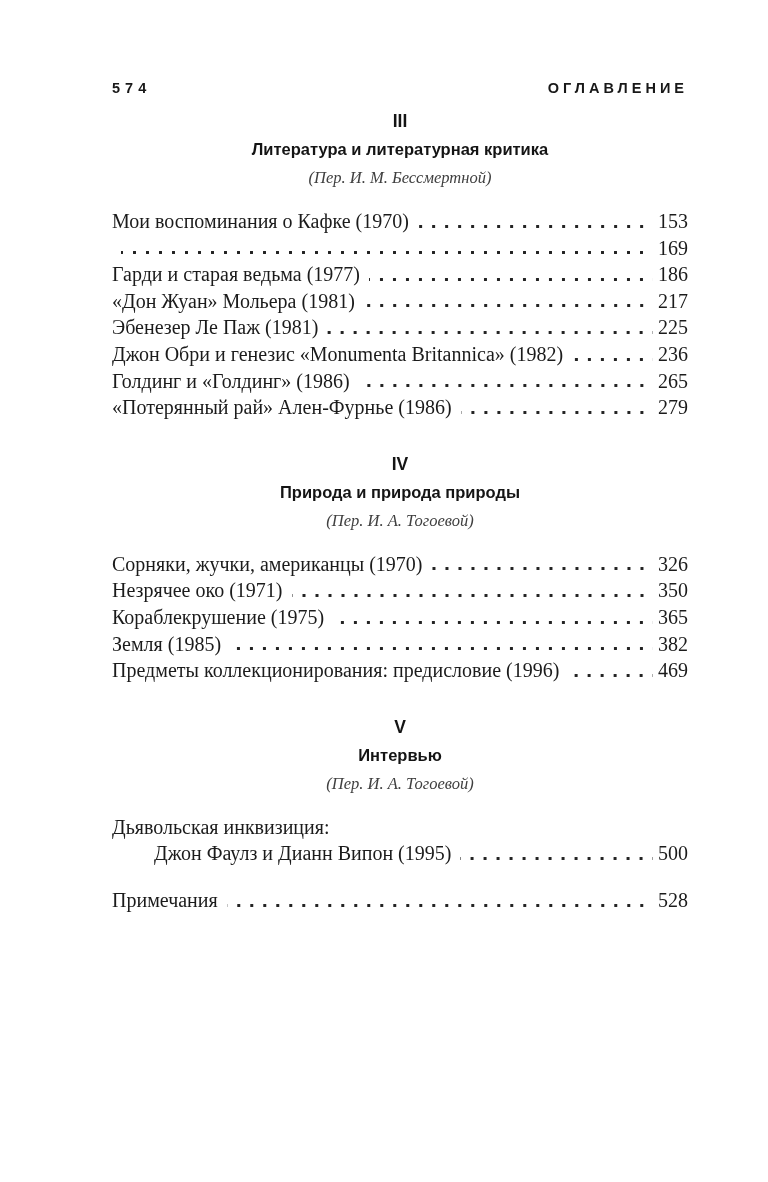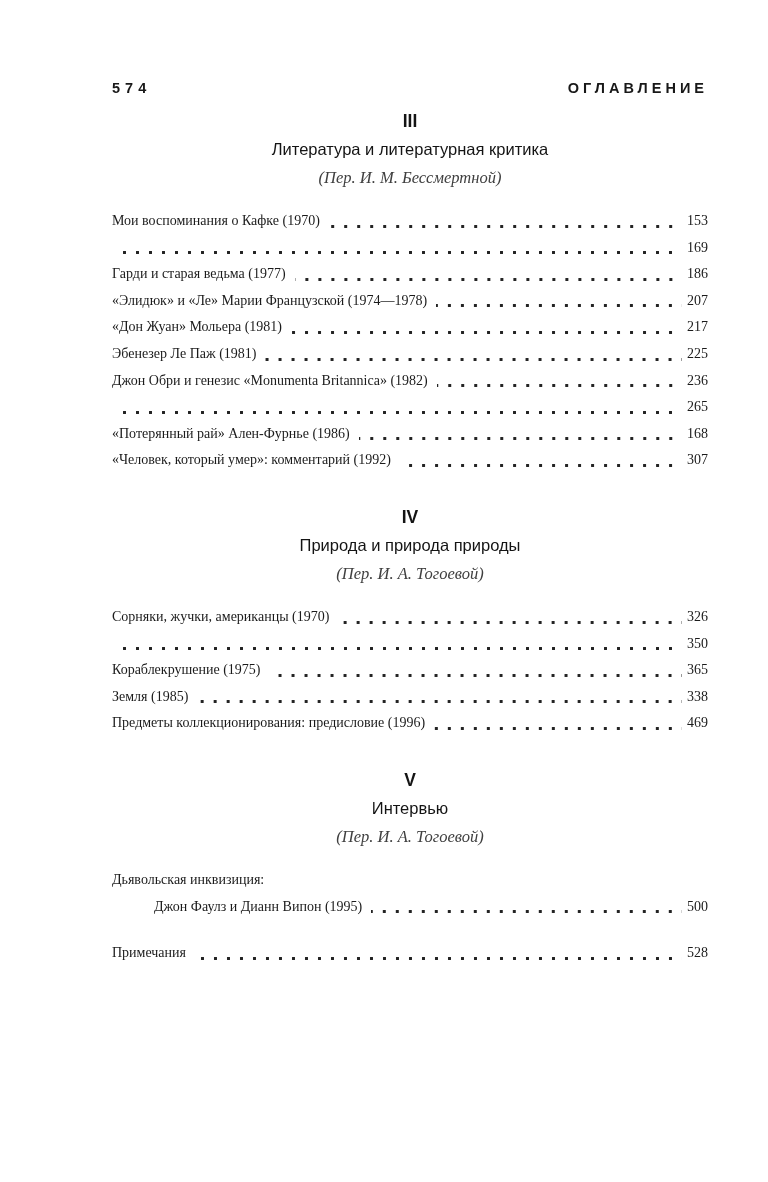--- a/index.html
+++ b/index.html
@@ -6,21 +6,21 @@
     margin: 0;
     padding: 0;
     background: #ffffff;
   }
   .page {
     position: relative;
     width: 768px;
     height: 994px;
     background: #ffffff;
     box-sizing: border-box;
-    padding: 80px 60px 0 112px;
+    padding: 80px 80px 0 112px;
     color: #1b1b1b;
     font-family: "Liberation Serif", "DejaVu Serif", serif;
     overflow: hidden;
   }
   .running-head {
     display: flex;
     justify-content: space-between;
     align-items: baseline;
     font-family: "Liberation Sans", "DejaVu Sans", sans-serif;
     font-size: 14.5px;
@@ -40,37 +40,37 @@
   .roman {
     text-align: center;
     font-family: "Liberation Sans", "DejaVu Sans", sans-serif;
     font-weight: 700;
     font-size: 17.5px;
     color: #141414;
   }
   .sec-title {
     text-align: center;
     font-family: "Liberation Sans", "DejaVu Sans", sans-serif;
-    font-weight: 400;
+    font-weight: 700;
     font-size: 16.5px;
     margin-top: 8px;
     color: #141414;
   }
   .translator {
     text-align: center;
     font-style: italic;
     font-size: 16.5px;
     margin-top: 9px;
     color: #404040;
   }
   .entries { margin-top: 20px; }
   .row {
     display: flex;
     align-items: baseline;
-    font-size: 14px;
+    font-size: 20px;
     line-height: 26.6px;
     color: #1b1b1b;
   }
   .row.indent .etitle { padding-left: 42px; }
   .etitle { white-space: nowrap; }
   .leader {
     flex: 1 1 auto;
     min-width: 14px;
     align-self: stretch;
     position: relative;
@@ -113,78 +113,70 @@
           <div class="row">
             <span class="leader"></span>
             <span class="epage">169</span>
           </div>
           <div class="row">
             <span class="etitle">Гарди и старая ведьма (1977)</span>
             <span class="leader"></span>
             <span class="epage">186</span>
           </div>
           <div class="row">
-            <span class="etitle">«Элидюк» и «Ле» Марии Французской (1974—1978)</span>
-            <span class="leader"></span>
-            <span class="epage">207</span>
-          </div>
-          <div class="row">
             <span class="etitle">«Дон Жуан» Мольера (1981)</span>
             <span class="leader"></span>
             <span class="epage">217</span>
           </div>
           <div class="row">
             <span class="etitle">Эбенезер Ле Паж (1981)</span>
             <span class="leader"></span>
             <span class="epage">225</span>
           </div>
           <div class="row">
             <span class="etitle">Джон Обри и генезис  «Monumenta Britannica» (1982)</span>
             <span class="leader"></span>
             <span class="epage">236</span>
           </div>
           <div class="row">
+            <span class="etitle">Голдинг и «Голдинг» (1986)</span>
             <span class="leader"></span>
             <span class="epage">265</span>
           </div>
           <div class="row">
             <span class="etitle">«Потерянный рай» Ален-Фурнье (1986)</span>
             <span class="leader"></span>
-            <span class="epage">168</span>
-          </div>
-          <div class="row">
-            <span class="etitle">«Человек, который умер»: комментарий (1992)</span>
-            <span class="leader"></span>
-            <span class="epage">307</span>
+            <span class="epage">279</span>
           </div>
         </div>
       </section>
       <section class="section">
         <div class="roman">IV</div>
         <div class="sec-title">Природа и природа природы</div>
         <div class="translator">(Пер. И. А. Тогоевой)</div>
         <div class="entries">
           <div class="row">
             <span class="etitle">Сорняки, жучки, американцы (1970)</span>
             <span class="leader"></span>
             <span class="epage">326</span>
           </div>
           <div class="row">
+            <span class="etitle">Незрячее око (1971)</span>
             <span class="leader"></span>
             <span class="epage">350</span>
           </div>
           <div class="row">
             <span class="etitle">Кораблекрушение  (1975)</span>
             <span class="leader"></span>
             <span class="epage">365</span>
           </div>
           <div class="row">
             <span class="etitle">Земля (1985)</span>
             <span class="leader"></span>
-            <span class="epage">338</span>
+            <span class="epage">382</span>
           </div>
           <div class="row">
             <span class="etitle">Предметы коллекционирования: предисловие (1996)</span>
             <span class="leader"></span>
             <span class="epage">469</span>
           </div>
         </div>
       </section>
       <section class="section">
         <div class="roman">V</div>

